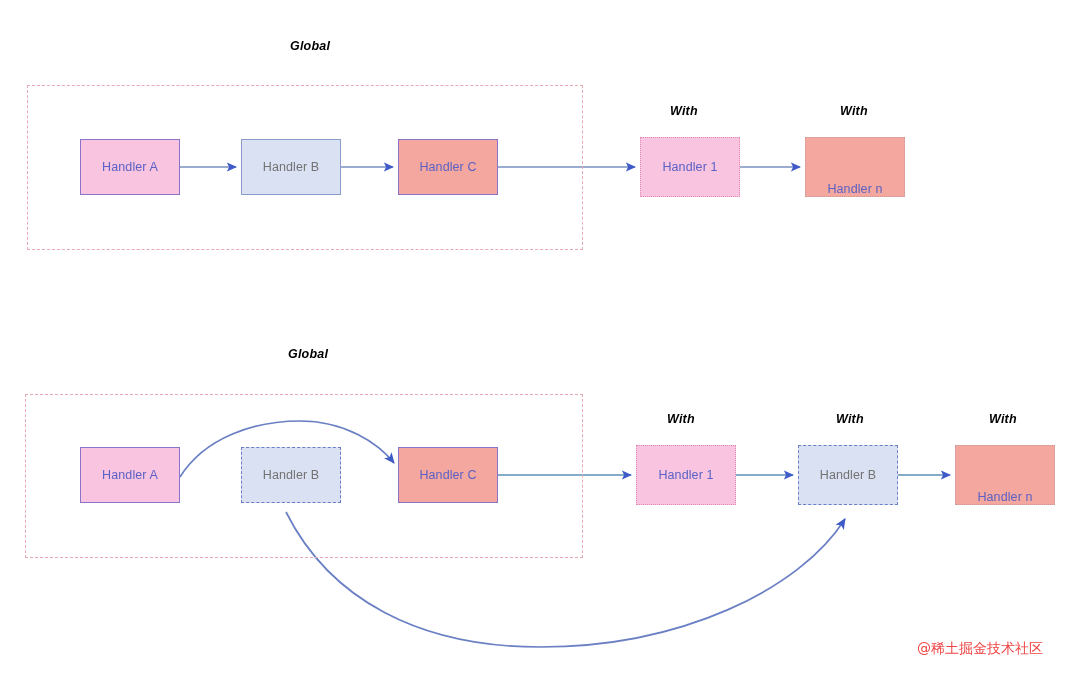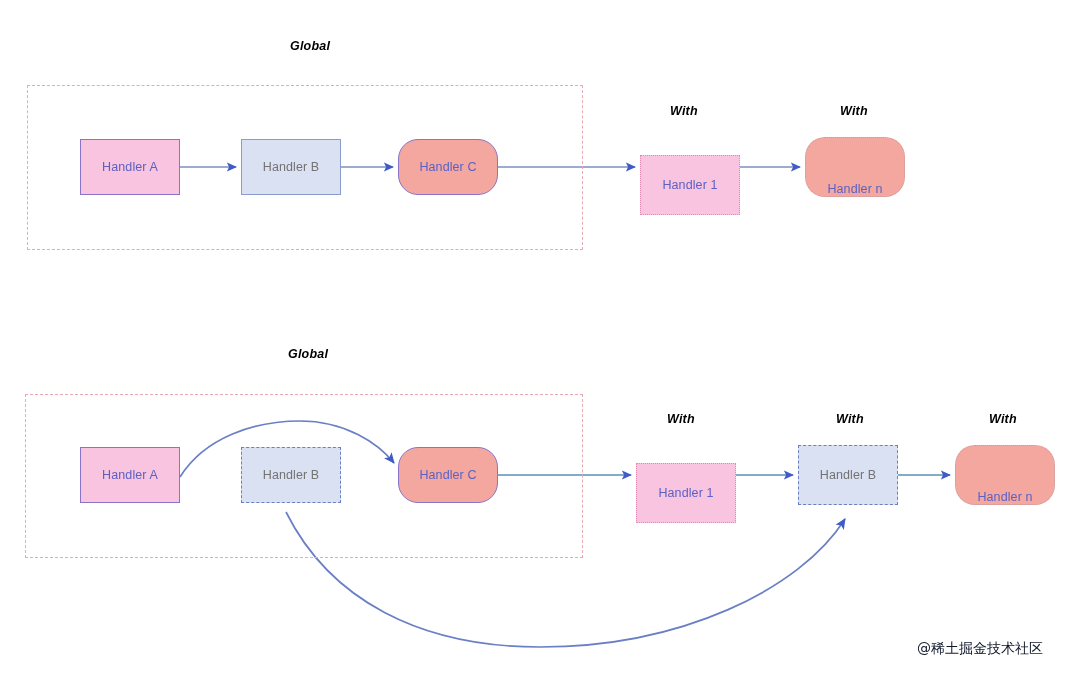--- a/index.html
+++ b/index.html
@@ -56,43 +56,41 @@
   }
   .node.pink {
     background: #f8c4e0;
   }
   .node.blue {
     background: #dae1f3;
     color: #737373;
   }
   .node.salmon {
     background: #f4a79e;
-    border-radius: 20px;
   }
   .node.solid-purple {
     border: 1.6px solid #8a74c9;
   }
   .node.solid-blue {
     border: 1.6px solid #8a9ccb;
   }
   .node.dotted-pink {
     border: 1.6px dotted #e08ab4;
-    margin-top: 18px;
   }
   .node.dotted-salmon {
     border: 1.6px dotted #c99a9a;
     align-items: flex-end;
   }
   .node.dashed-blue {
     border: 1.8px dashed #6a7fc4;
   }
   .watermark {
     position: absolute;
     font-size: 14px;
-    color: #0f172a;
+    color: #ef4444;
     white-space: nowrap;
     font-family: "DejaVu Sans", sans-serif;
   }
 </style>
 </head>
 <body>
 
 <div id="canvas">
 
   <svg id="edges" viewBox="0 0 1080 673" width="1080" height="673">

